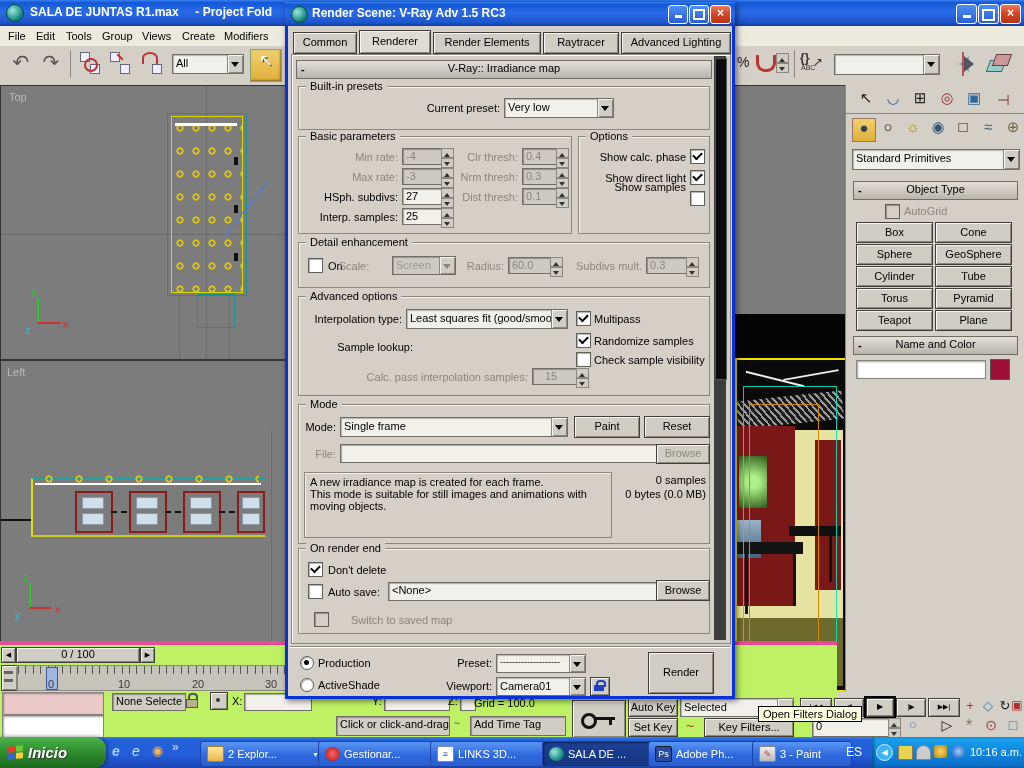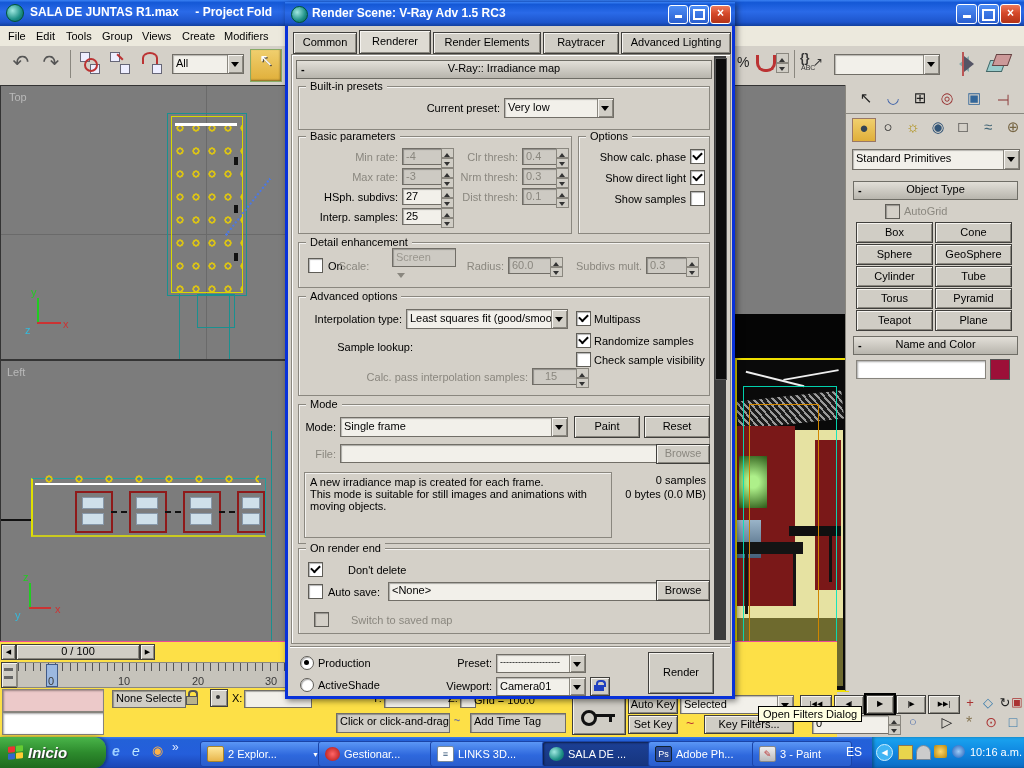--- a/index.html
+++ b/index.html
@@ -264,21 +264,21 @@
     <div class="abs btn" style="left:89px;top:225px;width:75px;height:19px;line-height:19px;">Plane</div>
 
     <div class="abs rollout" style="left:7px;top:251px;width:163px;height:17px;">
       <span class="mn">-</span>
       <span>Name and Color</span>
     </div>
     <div class="abs sunk" style="left:10px;top:275px;width:128px;height:17px;"></div>
     <div class="abs" style="left:144px;top:274px;width:18px;height:19px;background:#9c1038;border:1px solid #555;"></div>
   </div>
 
-  <div class="abs" style="left:0;top:641px;width:837px;height:96px;background:#fde047;border-top:1px solid #ec4899;">
+  <div class="abs" style="left:0;top:641px;width:837px;height:96px;background:#bef264;border-top:4px solid #ec4899;">
 
     <div class="abs btn" style="left:1px;top:2px;width:13px;height:14px;line-height:13px;font-size:7px;">◀</div>
     <div class="abs btn" style="left:16px;top:2px;width:122px;height:14px;line-height:13px;">0 / 100</div>
     <div class="abs btn" style="left:140px;top:2px;width:13px;height:14px;line-height:13px;font-size:7px;">▶</div>
 
     <div class="abs btn" style="left:1px;top:20px;width:15px;height:24px;">
       <i class="abs" style="left:2px;top:5px;width:9px;height:3px;background:#666;"></i>
       <i class="abs" style="left:2px;top:13px;width:9px;height:3px;background:#666;"></i>
     </div>
     <div class="abs" style="left:17px;top:20px;width:268px;height:24px;background:#c6c3bb;border:1px solid #8a877f;">
@@ -435,30 +435,30 @@
           <i class="d"></i>
         </span>
 
       <div class="abs grp" style="left:290px;top:110px;width:130px;height:96px;">
         <span class="grplbl">Options</span>
       </div>
       <span class="abs lbl r" style="left:294px;top:125px;width:104px;">Show calc. phase</span>
       <span class="chk on" style="left:402px;top:123px;"></span>
       <span class="abs lbl r" style="left:294px;top:146px;width:104px;">Show direct light</span>
       <span class="chk on" style="left:402px;top:144px;"></span>
-      <span class="abs lbl r" style="left:294px;top:167px;width:104px;">Show samples</span>
+      <span class="abs lbl r" style="left:294px;top:155px;width:104px;">Show samples</span>
       <span class="chk" style="left:402px;top:165px;"></span>
 
       <div class="abs grp" style="left:10px;top:216px;width:410px;height:44px;">
         <span class="grplbl">Detail enhancement</span>
       </div>
       <span class="chk" style="left:20px;top:232px;"></span>
       <span class="abs lbl" style="left:40px;top:234px;">On</span>
       <span class="abs lbl r dis" style="left:47px;top:234px;width:38px;text-align:center;">Scale:</span>
-      <div class="abs dd dis" style="left:104px;top:222px;width:62px;height:17px;flex-direction:column;">
+      <div class="abs dd dis" style="left:104px;top:230px;width:62px;height:17px;">
         <span class="v">Screen</span>
           <span class="b"></span>
       </div>
       <span class="abs lbl r dis" style="left:176px;top:234px;width:40px;">Radius:</span>
       <div class="abs fld dis" style="left:220px;top:231px;width:38px;height:13px;">60.0</div>
       <span class="abs spin" style="left:262px;top:231px;">
           <i class="u"></i>
           <i class="d"></i>
         </span>
       <span class="abs lbl r dis" style="left:282px;top:234px;width:72px;">Subdivs mult.</span>
@@ -506,21 +506,21 @@
       <div class="abs" style="left:16px;top:446px;width:296px;height:58px;border:1px solid #8a877f;box-shadow:inset 1px 1px 0 rgba(255,255,255,.7);padding:3px 5px;white-space:pre-line;">A new irradiance map is created for each frame.
 This mode is suitable for still images and animations with
 moving objects.</div>
       <span class="abs lbl r" style="left:318px;top:448px;width:100px;">0 samples</span>
       <span class="abs lbl r" style="left:318px;top:462px;width:100px;">0 bytes (0.0 MB)</span>
 
       <div class="abs grp" style="left:10px;top:522px;width:410px;height:84px;">
         <span class="grplbl">On render end</span>
       </div>
       <span class="chk on" style="left:20px;top:536px;"></span>
-      <span class="abs lbl" style="left:40px;top:538px;margin-left:20px;">Don't delete</span>
+      <span class="abs lbl" style="left:40px;top:538px;">Don't delete</span>
       <span class="chk" style="left:20px;top:558px;"></span>
       <span class="abs lbl" style="left:40px;top:560px;">Auto save:</span>
       <div class="abs fld" style="left:100px;top:556px;width:262px;height:15px;">&lt;None&gt;</div>
       <div class="abs btn" style="left:368px;top:554px;width:52px;height:19px;line-height:18px;">Browse</div>
       <span class="chk dis" style="left:26px;top:586px;"></span>
       <span class="abs lbl dis" style="left:46px;top:588px;margin-left:17px;">Switch to saved map</span>
 
       <i class="abs" style="left:2px;top:620px;width:440px;height:0;border-top:1px solid #8a877f;border-bottom:1px solid #fff;"></i>
       <span class="rad on" style="left:12px;top:630px;"></span>
       <span class="abs lbl" style="left:30px;top:631px;">Production</span>

